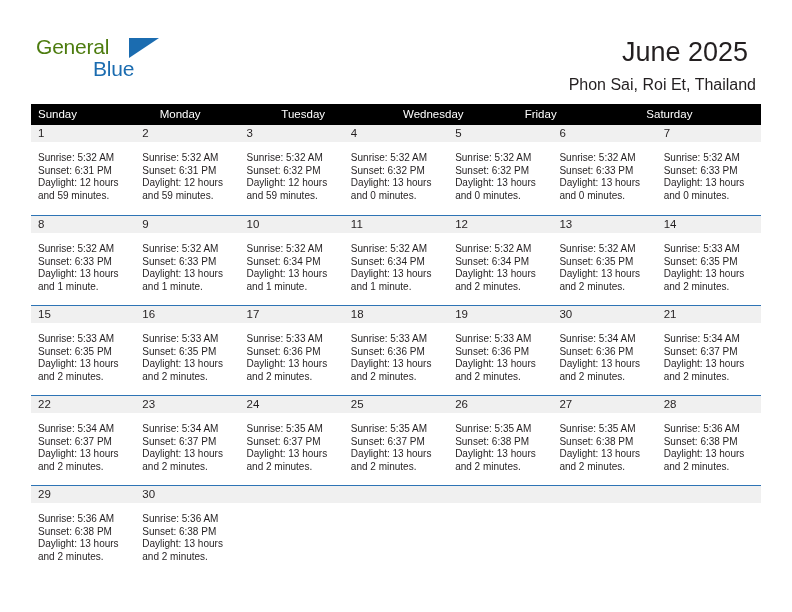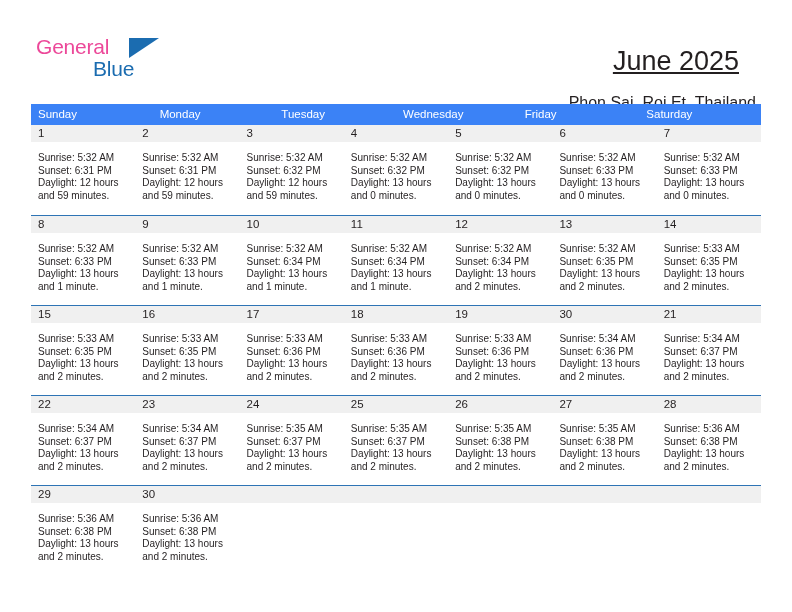--- a/index.html
+++ b/index.html
@@ -37,21 +37,21 @@
     top: 36px;
     width: 200px;
     height: 52px;
   }
   .logo-general {
     position: absolute;
     left: 0;
     top: 0;
     font-size: 21px;
     letter-spacing: -0.2px;
-    color: #ec4899;
+    color: #4d7c0f;
     font-family: "Liberation Sans", sans-serif;
     line-height: 22px;
   }
   .logo-triangle {
     position: absolute;
     left: 93px;
     top: 2px;
     width: 0;
     height: 0;
     border-left: 30px solid #1b6cb0;
@@ -71,45 +71,43 @@
     position: absolute;
     right: 36px;
     top: 28px;
     text-align: right;
   }
   .cal-title {
     font-size: 27px;
     color: #231f20;
     line-height: 32px;
     font-weight: normal;
-    margin: 17px;
-    text-decoration: underline;
+    margin: 8px;
   }
   .cal-subtitle {
     font-size: 16px;
     color: #231f20;
     line-height: 18px;
     margin: 8px 0 0 0;
     font-weight: normal;
   }
 
   
   .calendar {
     position: absolute;
     left: 31px;
     top: 104px;
     width: 730px;
   }
 
   .weekday-header {
     display: flex;
     width: 100%;
-    background: #3b82f6;
+    background: #000000;
     height: 21px;
-    justify-content: flex-end;
   }
   .weekday-cell {
     flex: 1 1 0;
     color: #ffffff;
     font-size: 11.5px;
     line-height: 21px;
     padding-left: 7px;
     box-sizing: border-box;
     white-space: nowrap;
     overflow: hidden;

